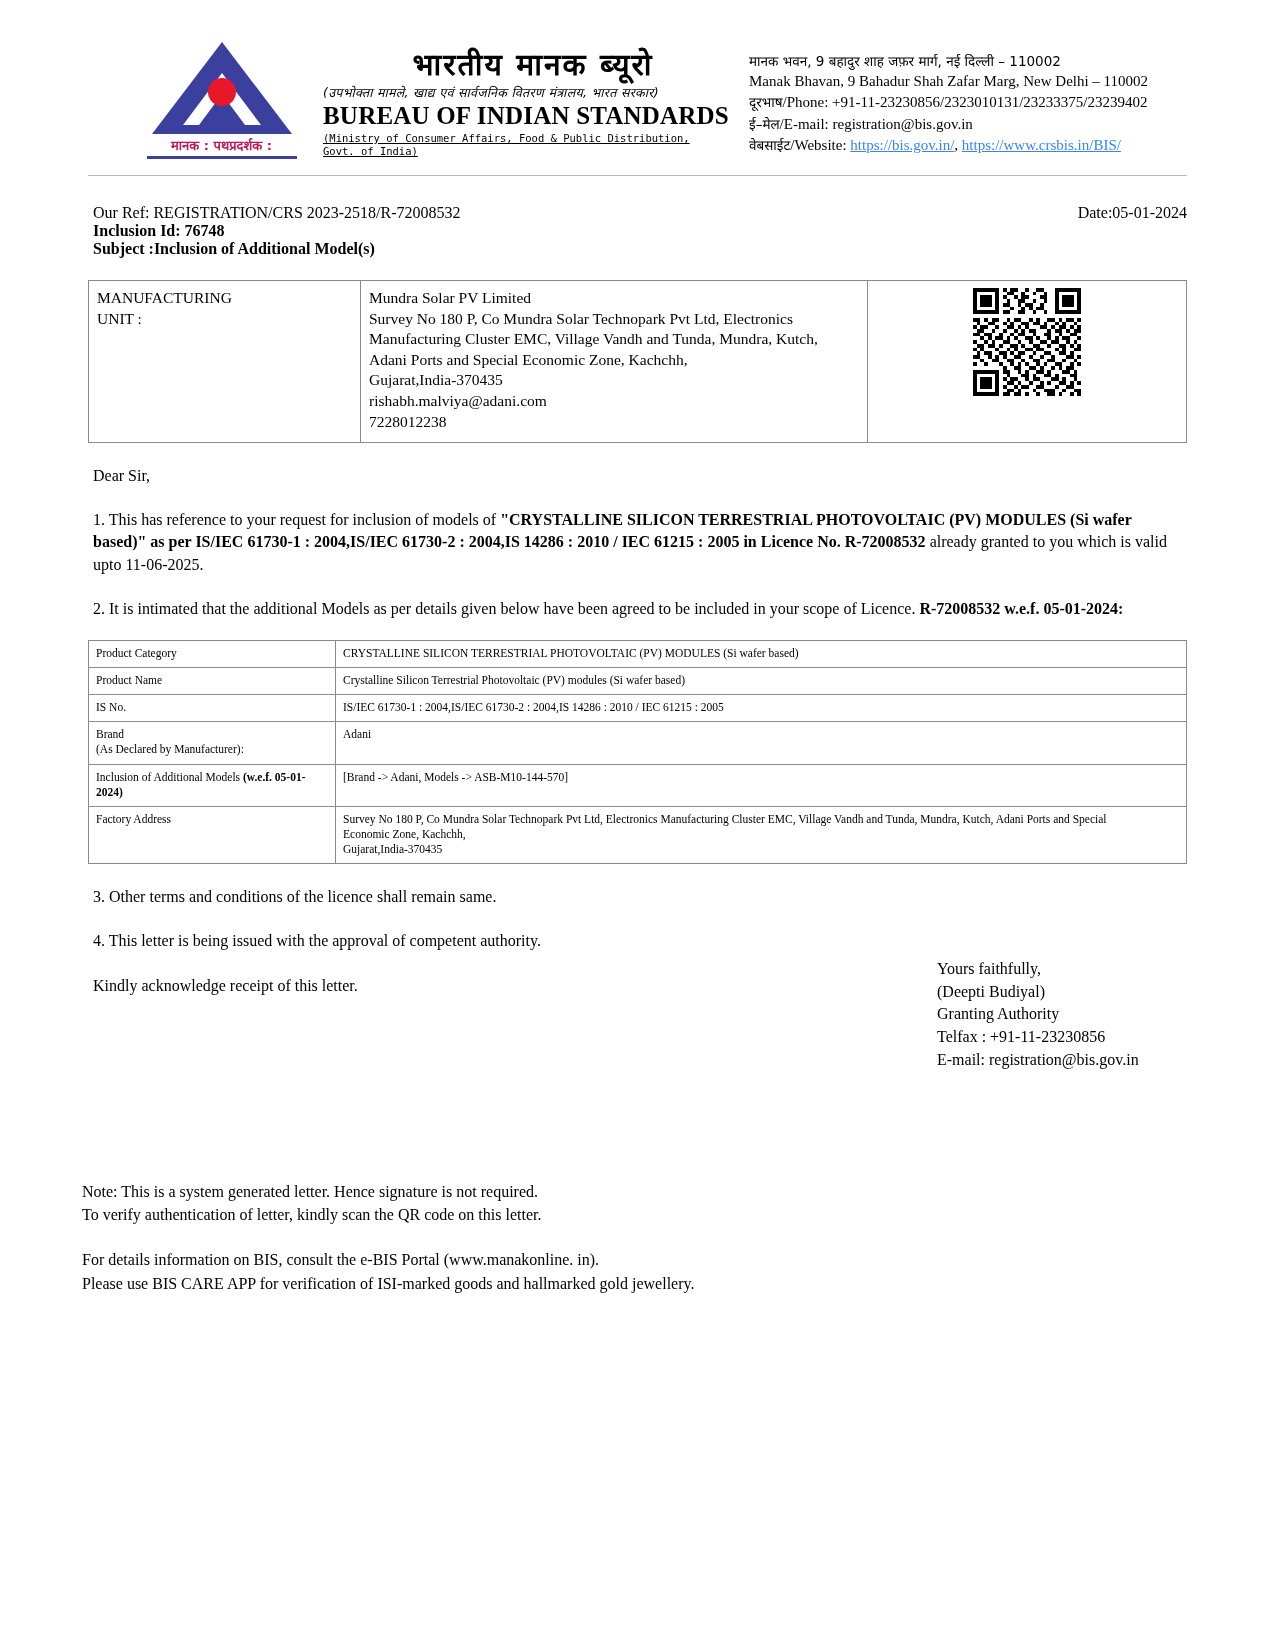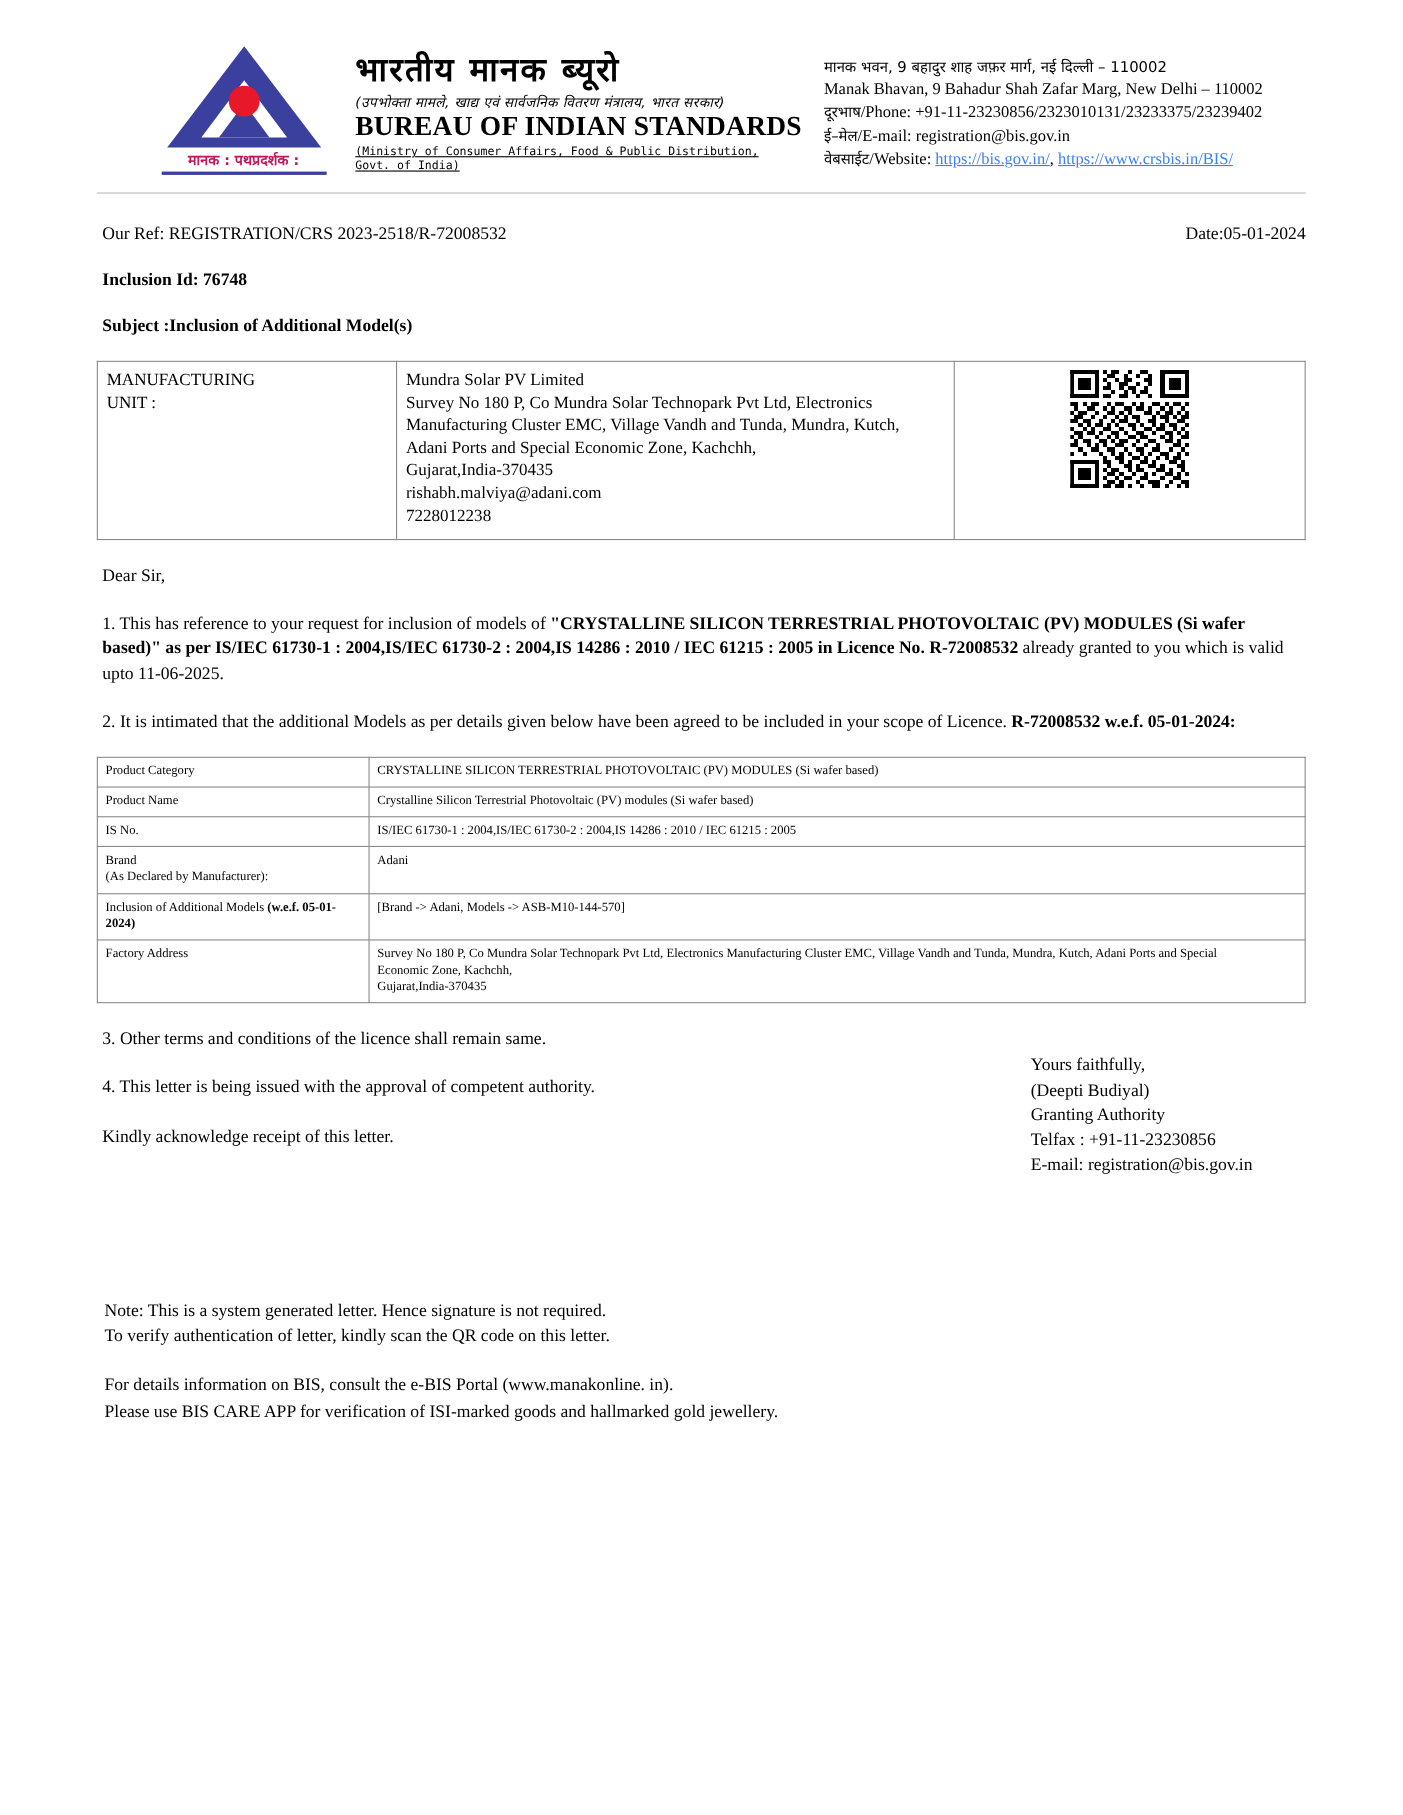--- a/index.html
+++ b/index.html
@@ -91,20 +91,21 @@
     padding-left: 14px;
     padding-top: 10px;
     width: 420px;
   }
   .org-hindi {
     font-family: "DejaVu Sans", sans-serif;
     font-size: 30px;
     font-weight: bold;
     letter-spacing: 2px;
     line-height: 1.1;
+    text-align: center;
   }
   .org-hindi-sub {
     font-family: "DejaVu Sans", sans-serif;
     font-size: 12.5px;
     font-style: italic;
     letter-spacing: 0.3px;
     margin-top: 3px;
   }
   .org-en {
     font-family: "Liberation Serif", serif;
@@ -145,21 +146,20 @@
     display: flex;
     justify-content: space-between;
     align-items: baseline;
     margin-top: 28px;
     font-size: 16px;
     padding-left: 5px;
   }
   .bold-line {
     font-weight: bold;
     font-size: 16px;
-    margin-top: 24px;
     padding-left: 5px;
   }
 
   
   .mfg-table {
     width: 100%;
     border-collapse: collapse;
     margin-top: 22px;
     table-layout: fixed;
   }
@@ -217,21 +217,21 @@
     top: 958px;
     width: 250px;
     font-size: 16px;
     line-height: 1.42;
     margin-left: 44px;
   }
 
   
   .note-block {
     position: absolute;
-    left: 95px;
+    left: 82px;
     top: 1180px;
     font-size: 16px;
     line-height: 1.45;
   }
   .note-block .gap { height: 22px; }
 </style>
 </head>
 <body>
 
 <div class="page">

